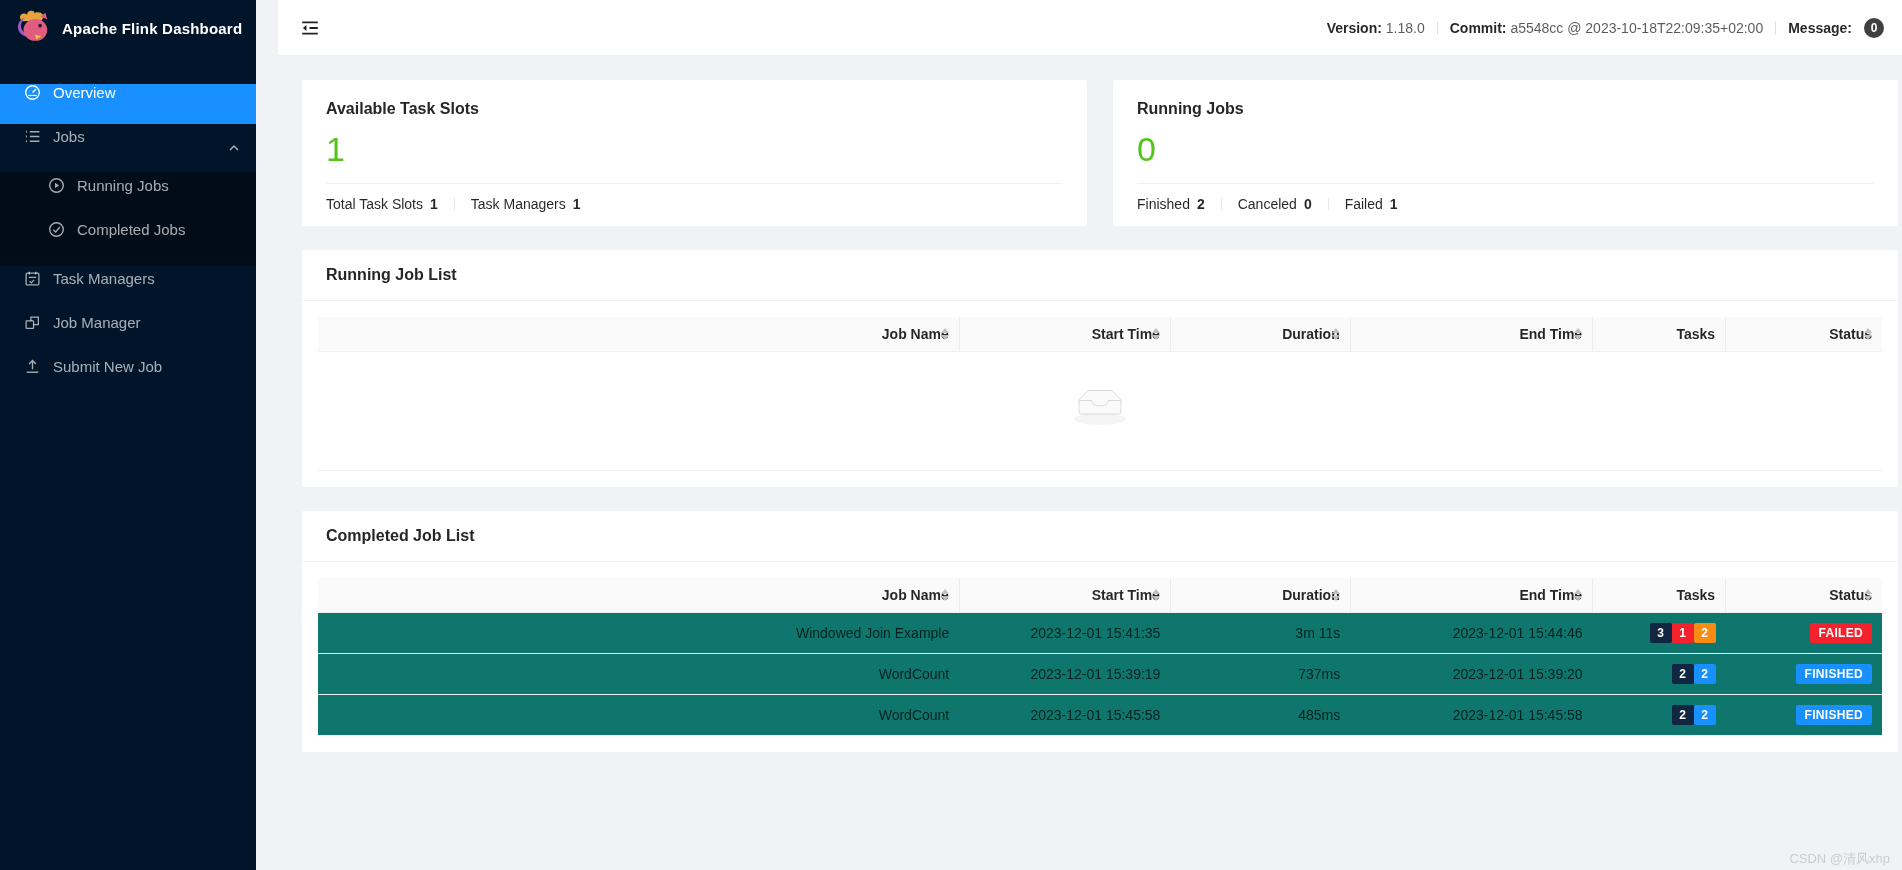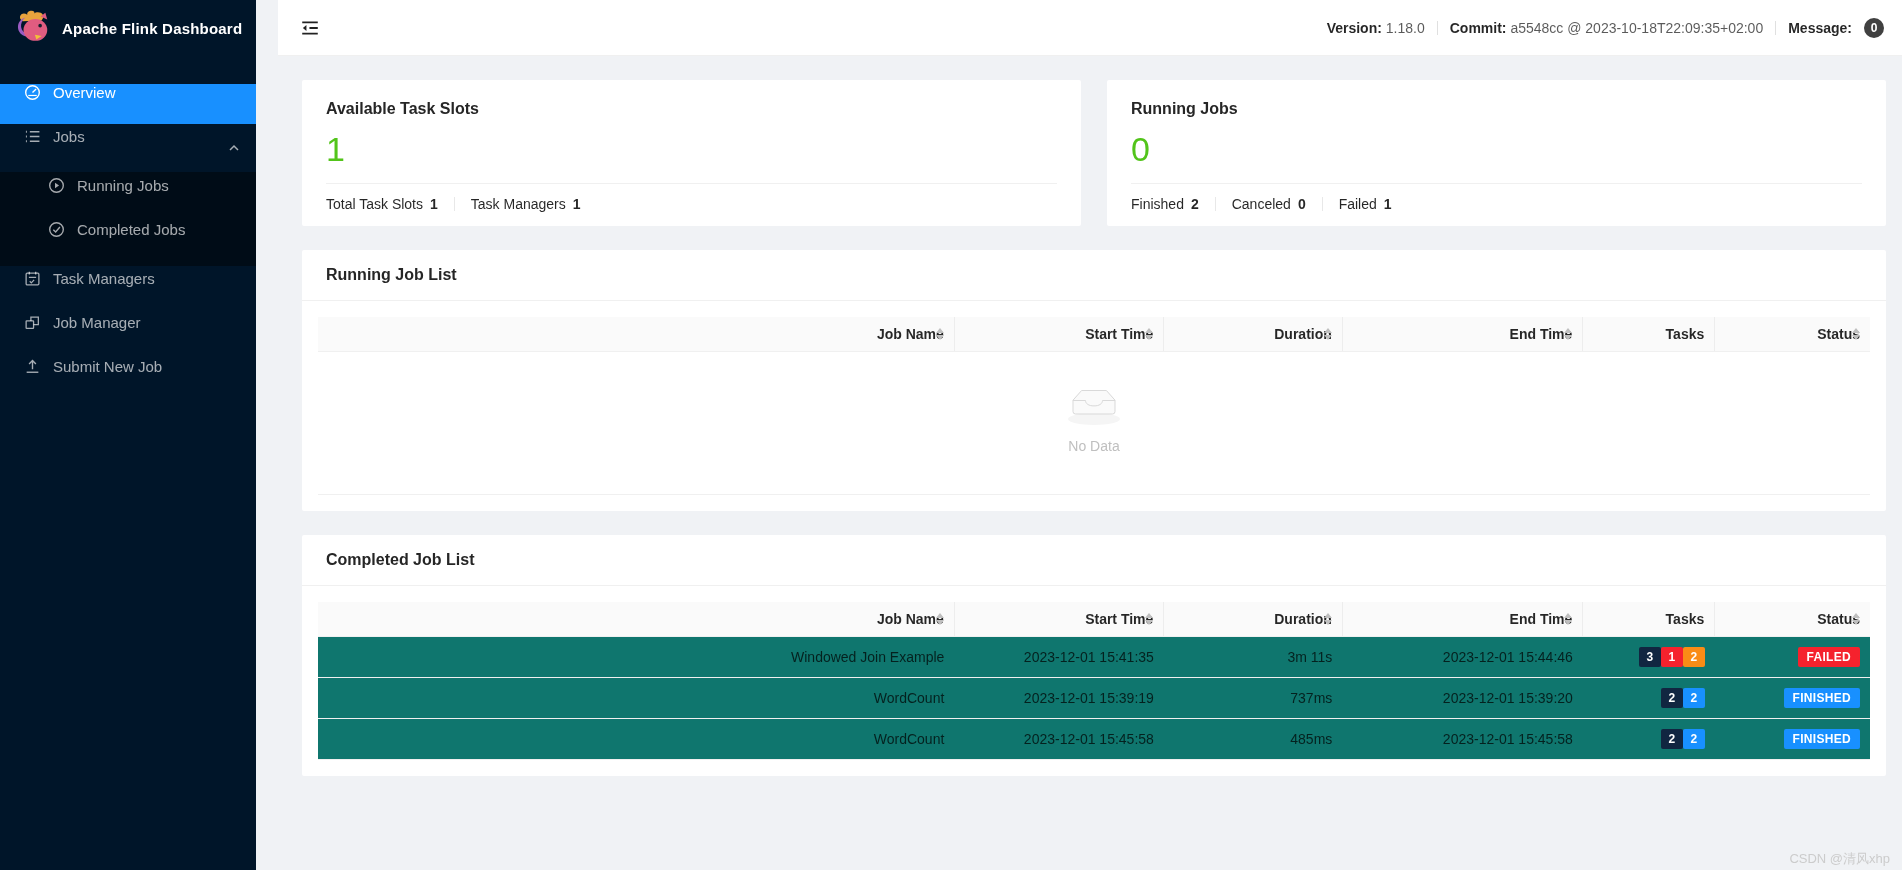--- a/index.html
+++ b/index.html
@@ -30,21 +30,21 @@
   .topbar { height:56px; background:#fff; border-bottom:1px solid #f0f0f0;
     display:flex; align-items:center; justify-content:space-between; padding:0 18px 0 22px; flex-shrink:0; }
   .trigger { width:20px; height:20px; cursor:pointer; color:#222; }
   .meta { display:flex; align-items:center; gap:12px; font-size:14px; color:rgba(0,0,0,.65); }
   .meta .lbl { font-weight:700; color:rgba(0,0,0,.85); }
   .meta-divider { width:1px; height:14px; background:#e0e0e0; }
   .msg-badge { min-width:20px; height:20px; padding:0 6px; border-radius:10px; background:#404040;
     color:#fff; font-size:12px; font-weight:700; display:inline-flex; align-items:center; justify-content:center; }
 
   
-  .content { padding:24px 16px 0 24px; flex:1;border-radius:6px; }
+  .content { padding:24px 4px 0 24px; flex:1;border-radius:6px; }
   .stats-row { display:flex; gap:26px; margin-bottom:24px; }
   .stat-card { flex:1; background:#fff; border-radius:2px; padding:20px 24px 12px; }
   .stat-title { font-size:16px; font-weight:600; color:#262626; }
   .stat-value { font-size:34px; line-height:1.15; color:#52c41a; margin-top:12px; }
   .stat-divider { border:none; border-top:1px solid #f0f0f0; margin:14px 0 12px; }
   .stat-footer { display:flex; align-items:center; font-size:14px; color:rgba(0,0,0,.85); padding-bottom:2px; }
   .footer-item .fi-label { color:rgba(0,0,0,.85); }
   .footer-item .fi-value { font-weight:700; margin-left:7px; }
   .footer-divider { width:1px; height:14px; background:#e8e8e8; margin:0 16px; display:inline-block; }
 
@@ -243,21 +243,20 @@
                 </tr>
               </thead>
             <tbody></tbody>
           </table>
           <div class="empty">
             <svg width="64" height="41" viewBox="0 0 64 41">
               <ellipse cx="32" cy="33" rx="26" ry="6" fill="#f5f5f5"></ellipse>
               <path d="M11 14.2 L19.6 4.5 H44.4 L53 14.2 V25.5 a2.5 2.5 0 0 1 -2.5 2.5 H13.5 a2.5 2.5 0 0 1 -2.5 -2.5 Z" fill="#fafafa" stroke="#d9d9d9"></path>
               <path d="M11 14.5 h12.5 c0 3.2 3.2 5.4 8.5 5.4 s8.5 -2.2 8.5 -5.4 H53" fill="#fafafa" stroke="#d9d9d9"></path>
             </svg>
-            <div class="empty-text">No Data</div>
           </div>
         </div>
       </div>
 
       <div class="job-card">
         <div class="card-head">
           <span class="card-title">Completed Job List</span>
         </div>
         <div class="card-body">
           <table>

